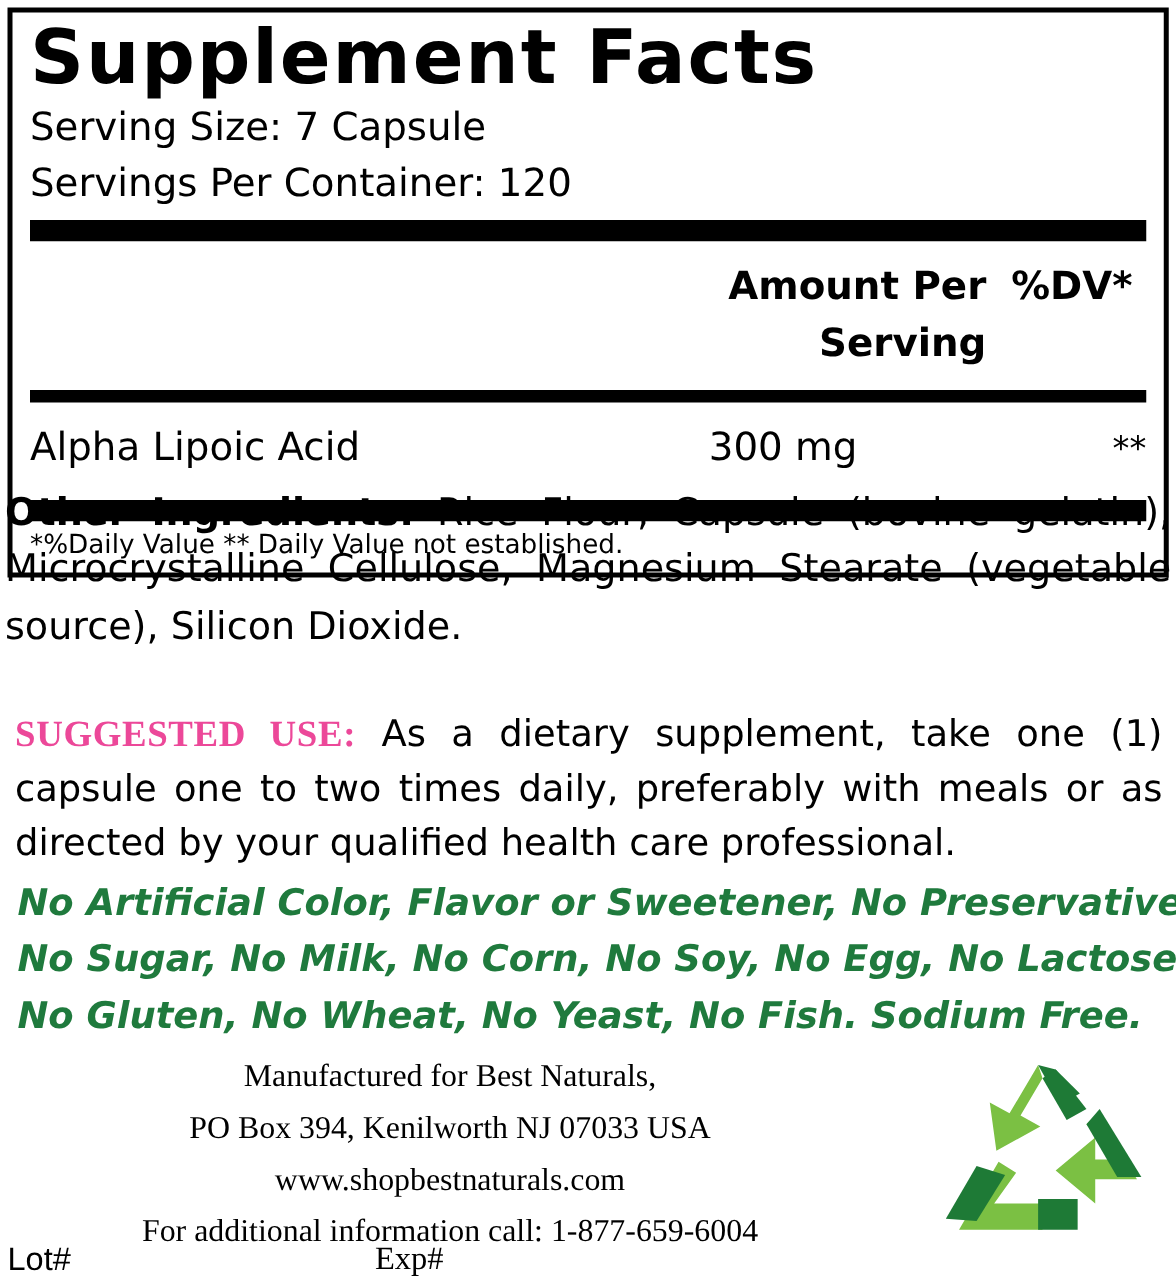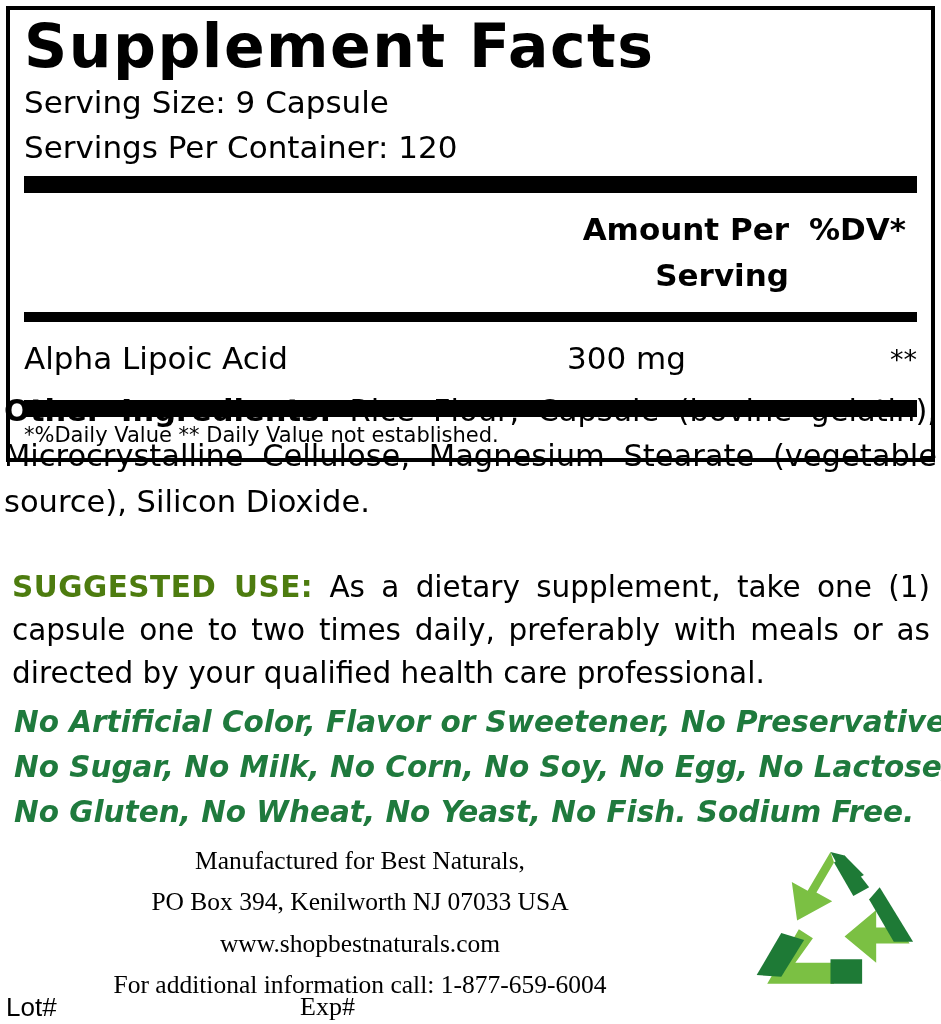--- a/index.html
+++ b/index.html
@@ -97,23 +97,24 @@
     position: absolute;
     left: 12px;
     top: 566px;
     width: 918px;
     font-size: 29.5px;
     line-height: 1.45;
     text-align: justify;
     text-justify: inter-word;
   }
   .suggested .su-head {
-    color: #4d7c0f;
+    color: #ec4899;
     font-weight: bold;
     letter-spacing: 0.5px;
+    font-family: Liberation Serif, serif;
   }
 
   
   .claims {
     position: absolute;
     left: 14px;
     top: 700px;
     width: 915px;
     color: #1f7a3d;
     font-style: italic;
@@ -160,21 +161,21 @@
     font-size: 26px;
   }
 </style>
 </head>
 <body>
 
 <div class="label">
 
   <div class="sf-panel">
     <div class="sf-title">Supplement Facts</div>
-    <div class="sf-serving">Serving Size: 9 Capsule</div>
+    <div class="sf-serving">Serving Size: 7 Capsule</div>
     <div class="sf-serving">Servings Per Container: 120</div>
 
     <div class="rule-thick"></div>
 
     <div class="sf-row sf-head">
       <div class="col-name"></div>
       <div class="col-amt">Amount Per Serving</div>
       <div class="col-dv">%DV*</div>
     </div>
 

